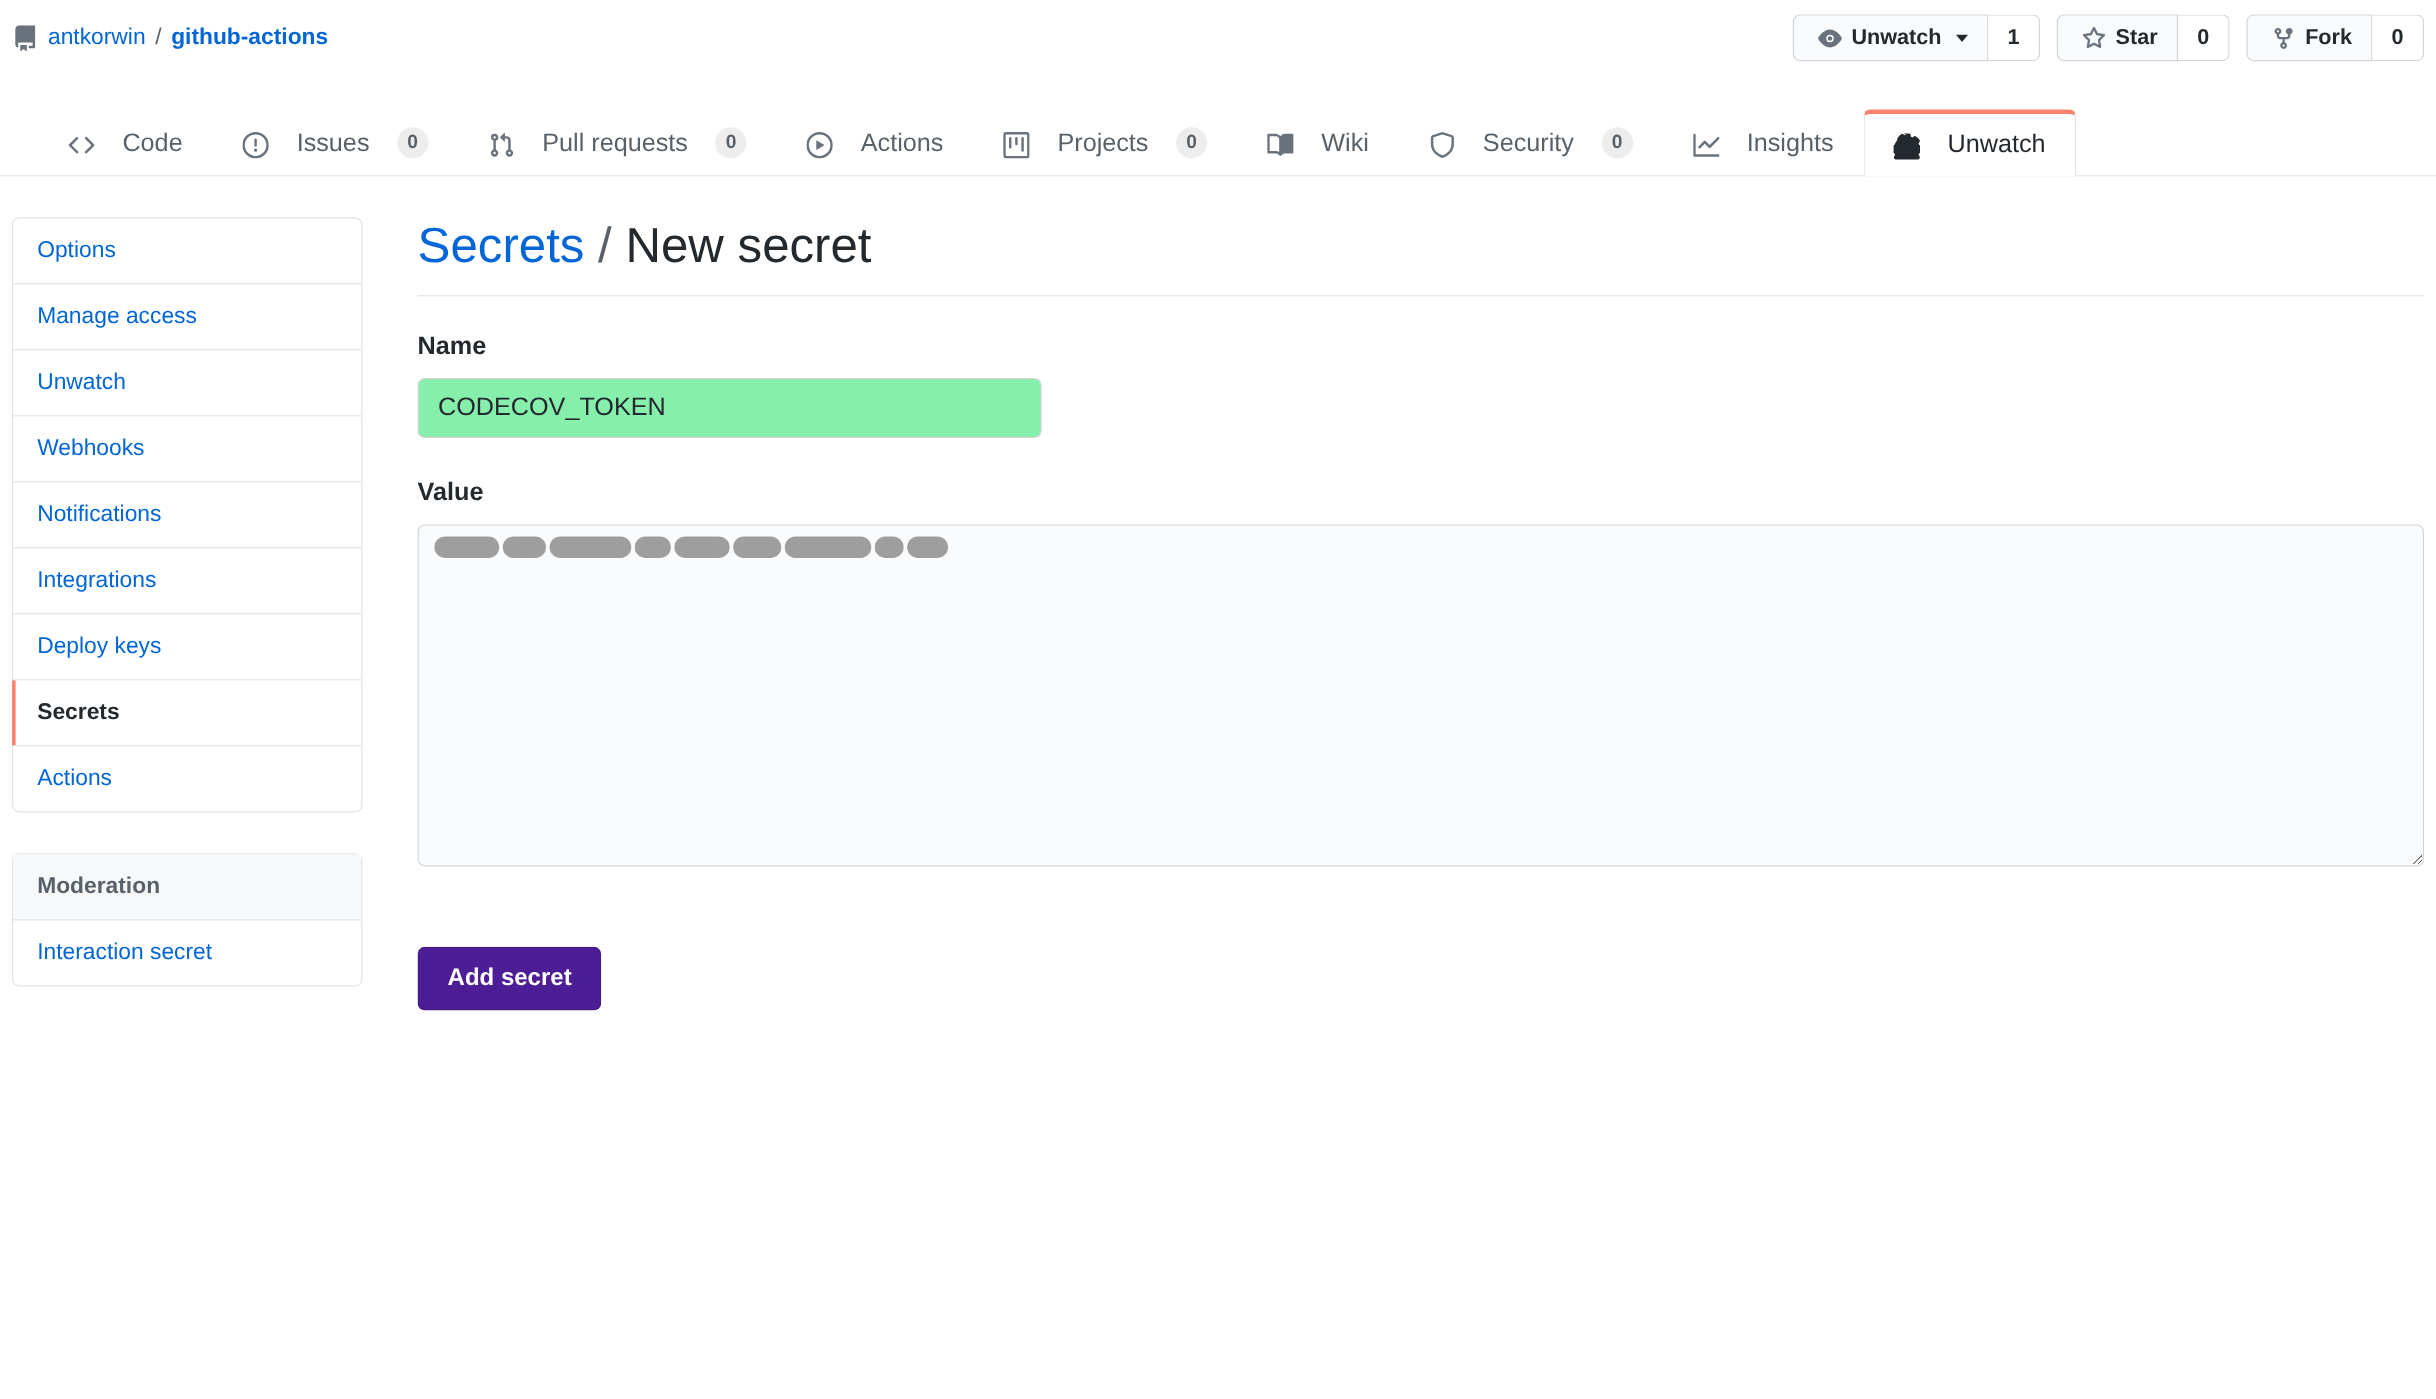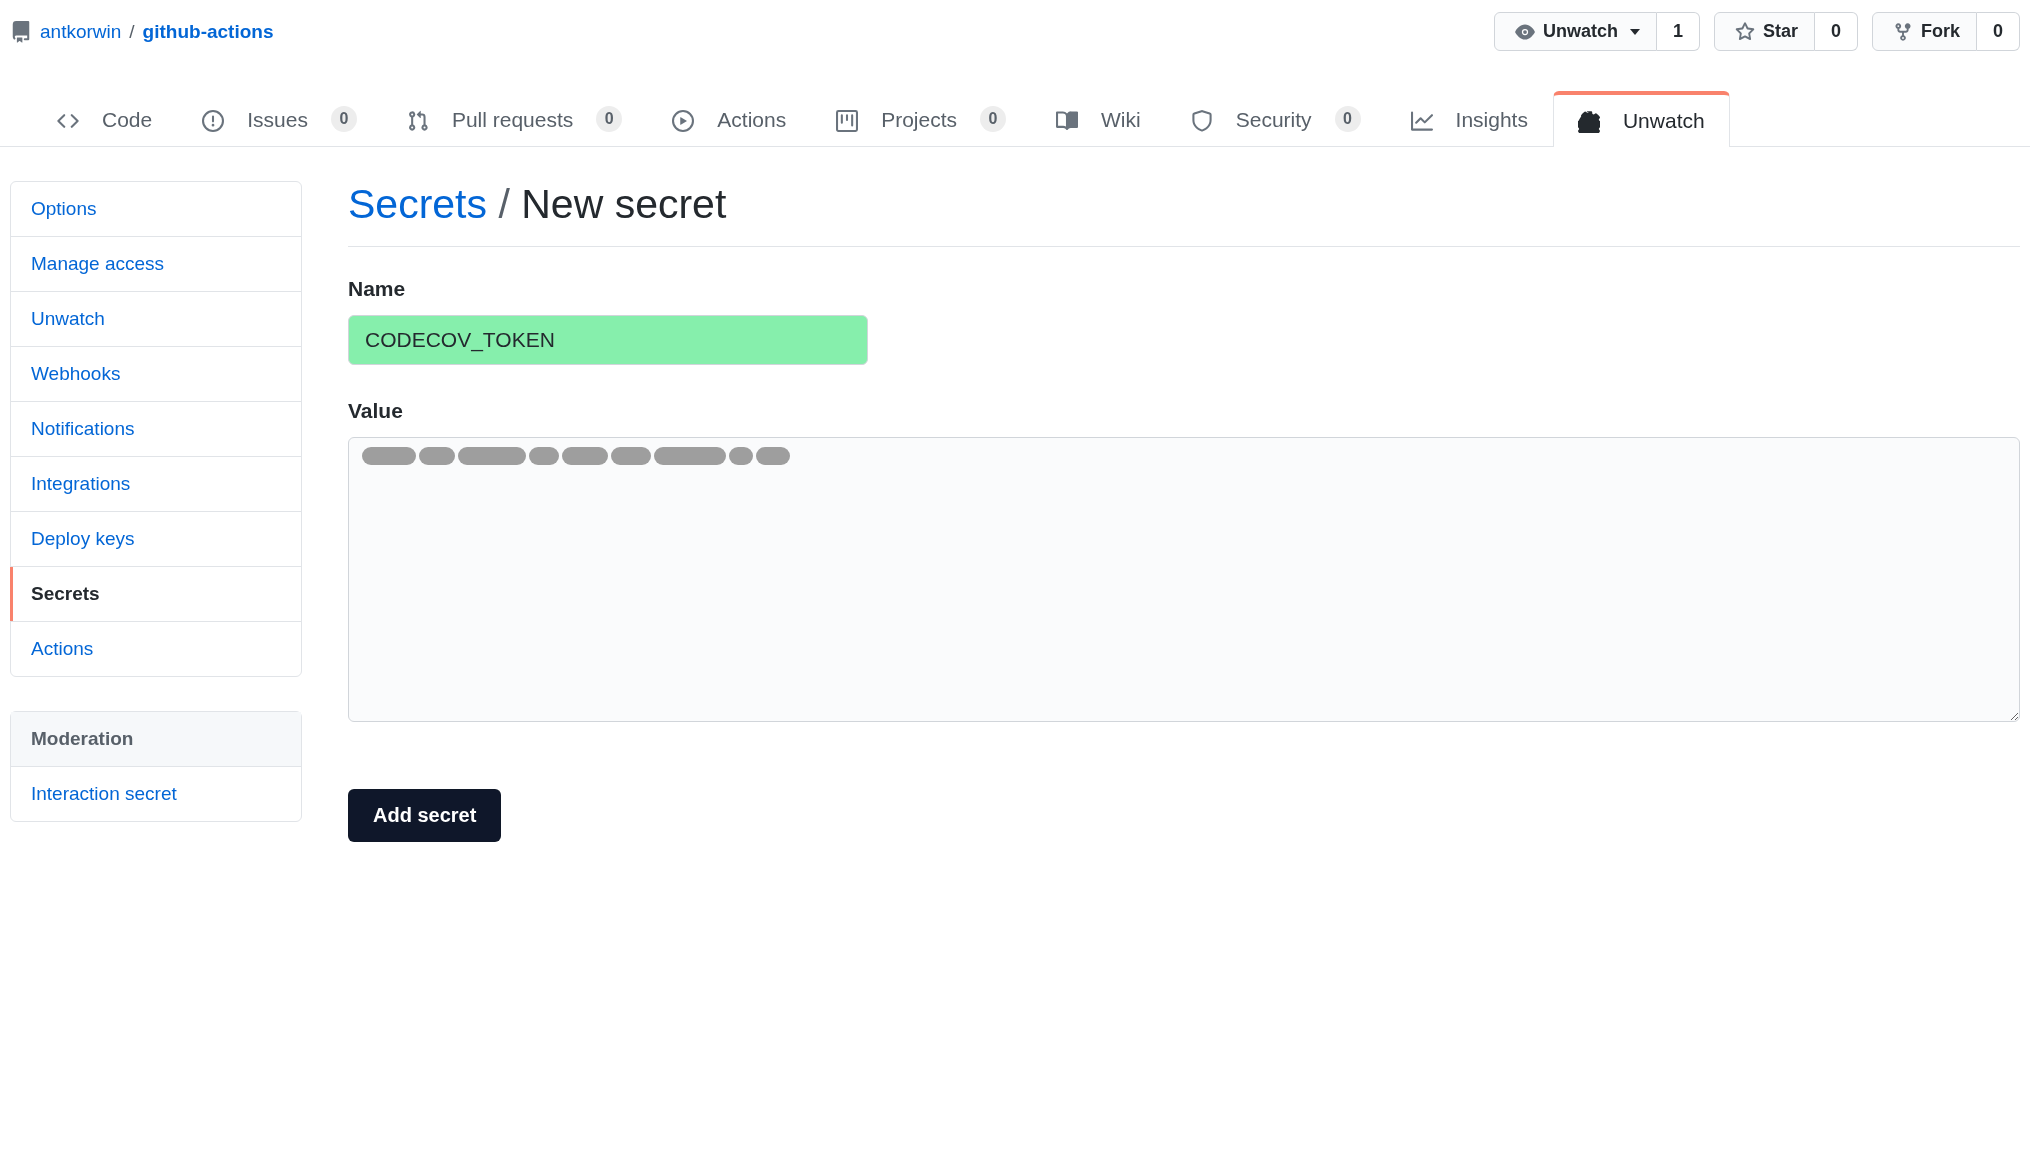--- a/index.html
+++ b/index.html
@@ -215,21 +215,21 @@
       border-radius: 9px;
       background: #9e9e9e;
     }
 
     .btn-primary {
       display: inline-block;
       padding: 14px 24px;
       font-size: 20px;
       font-weight: 600;
       color: #fff;
-      background: #0f172a;
+      background: #4c1d95;
       border: 1px solid rgba(27,31,35,.15);
       border-radius: 6px;
       cursor: pointer;
       margin-top: 30px;
     }
   </style>
 </head>
 <body>
 
 <div class="repo-head">

